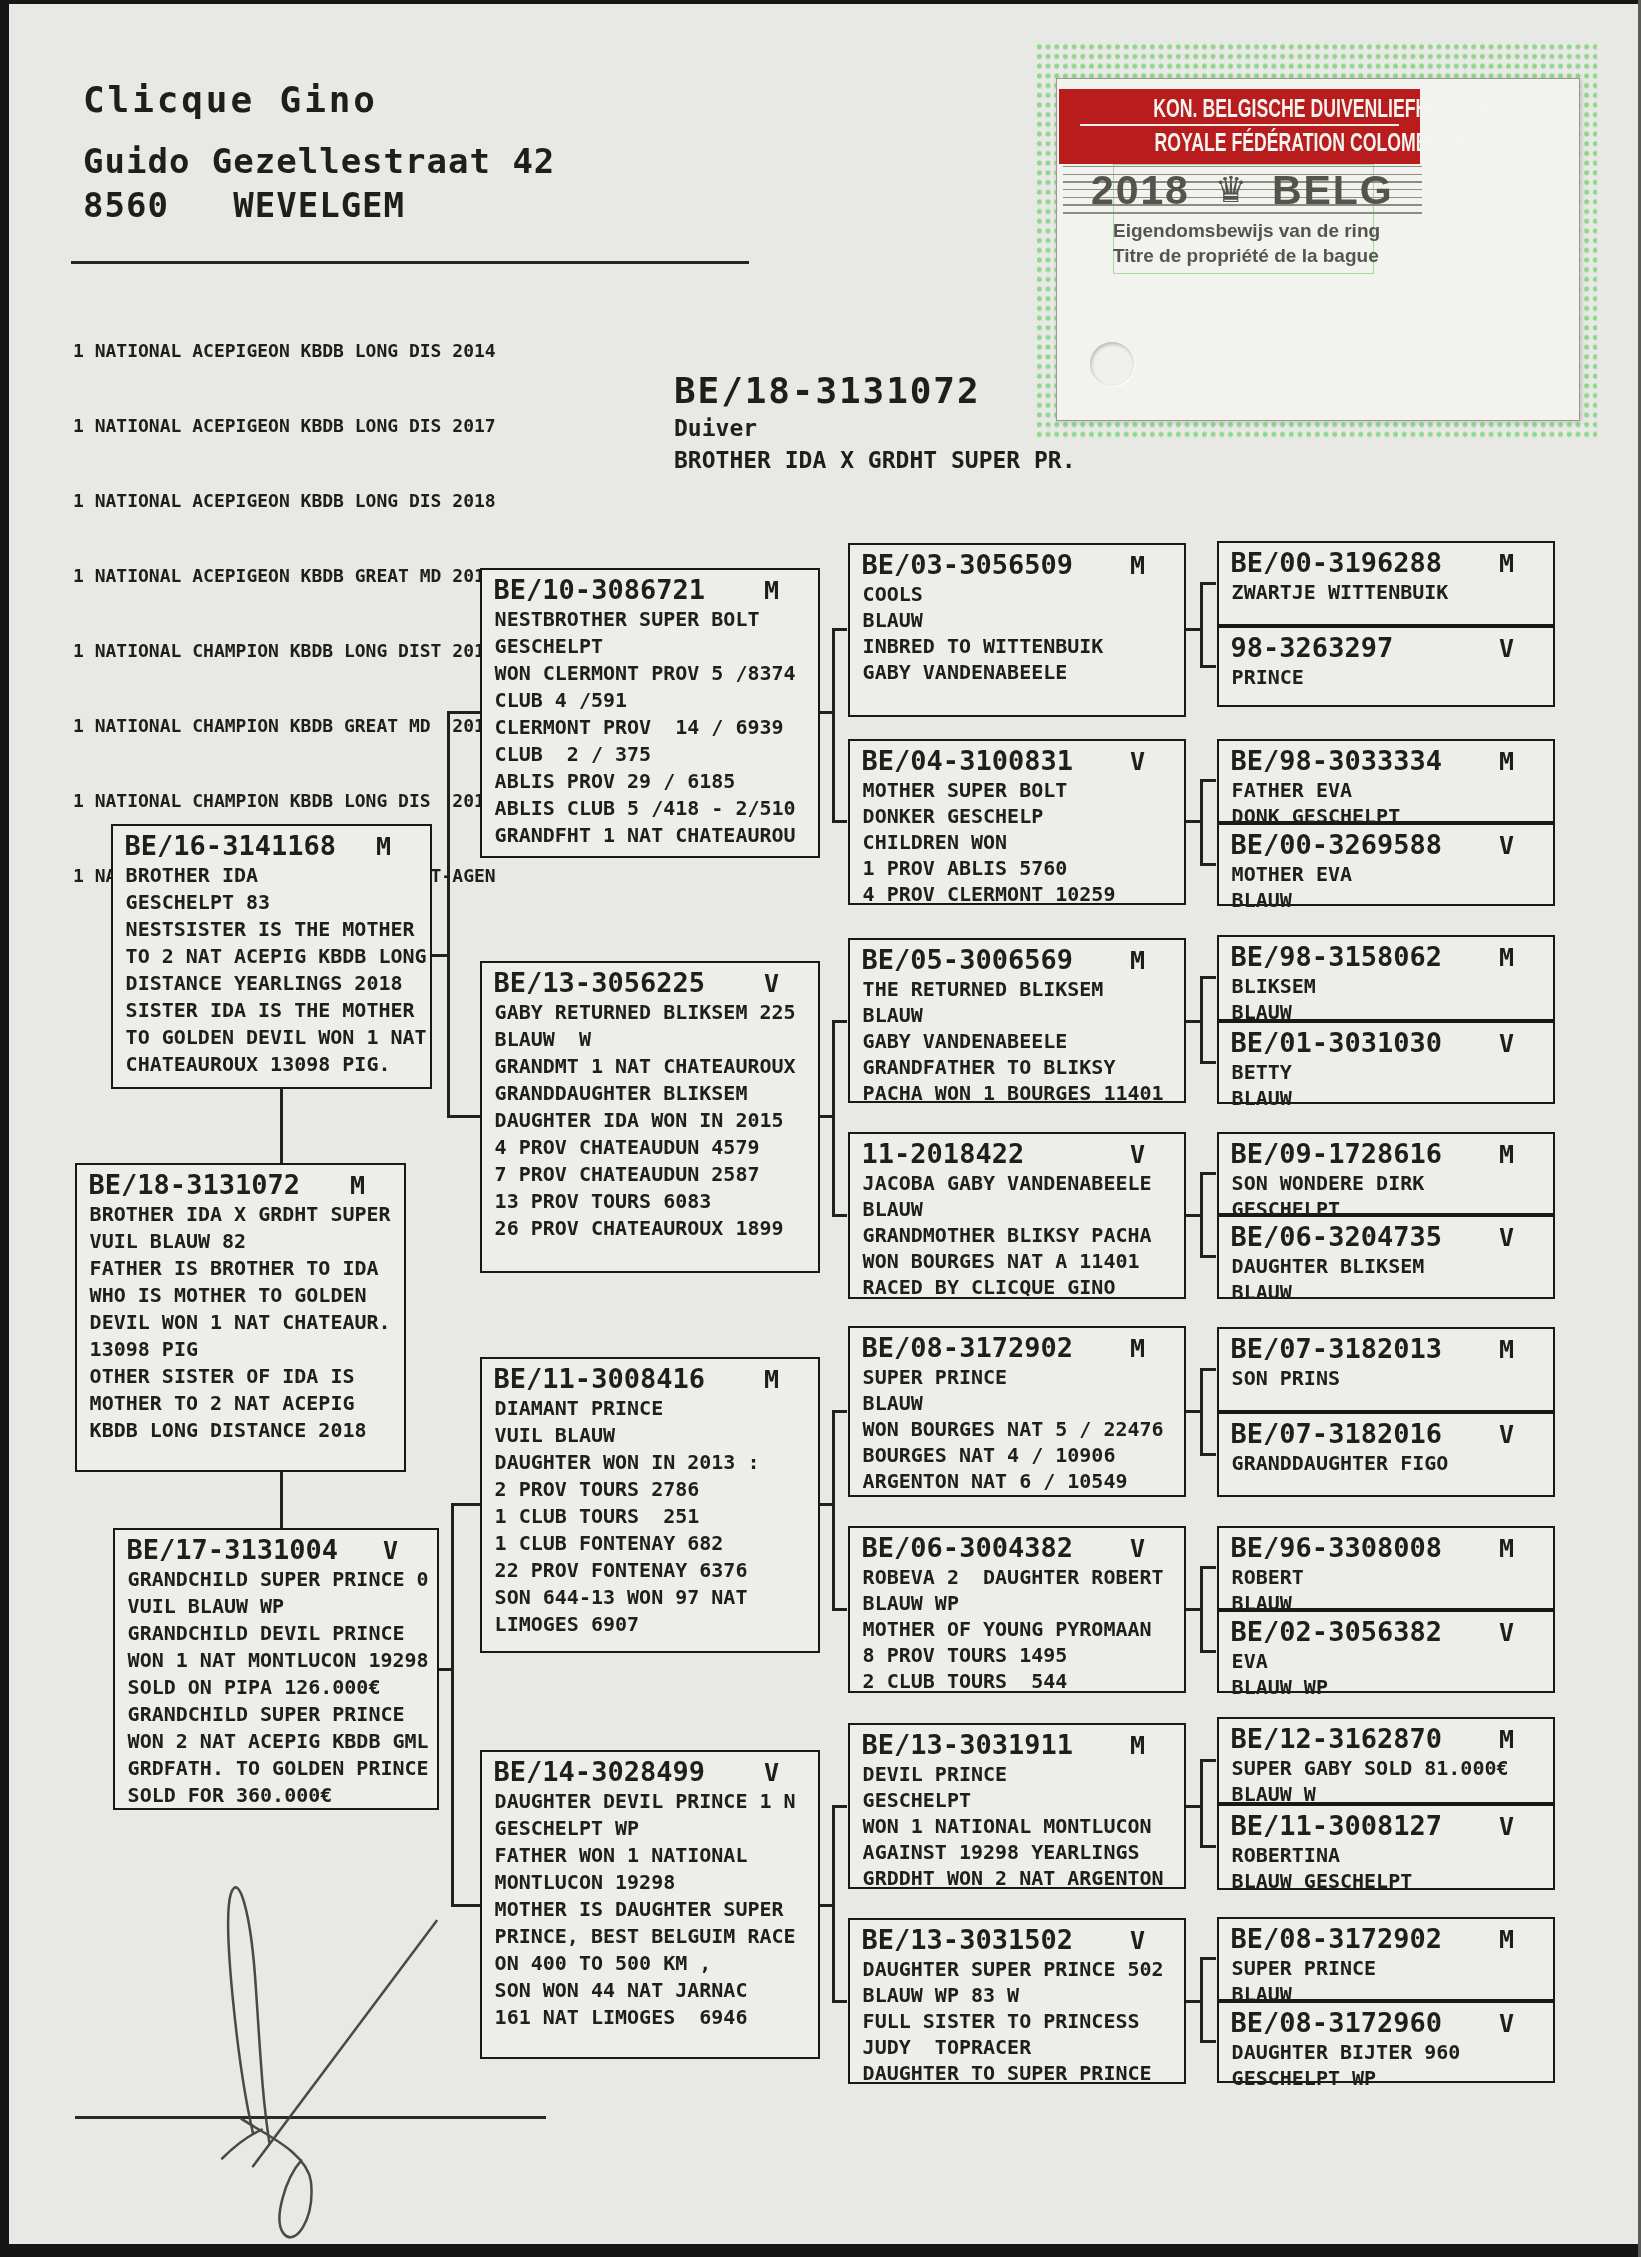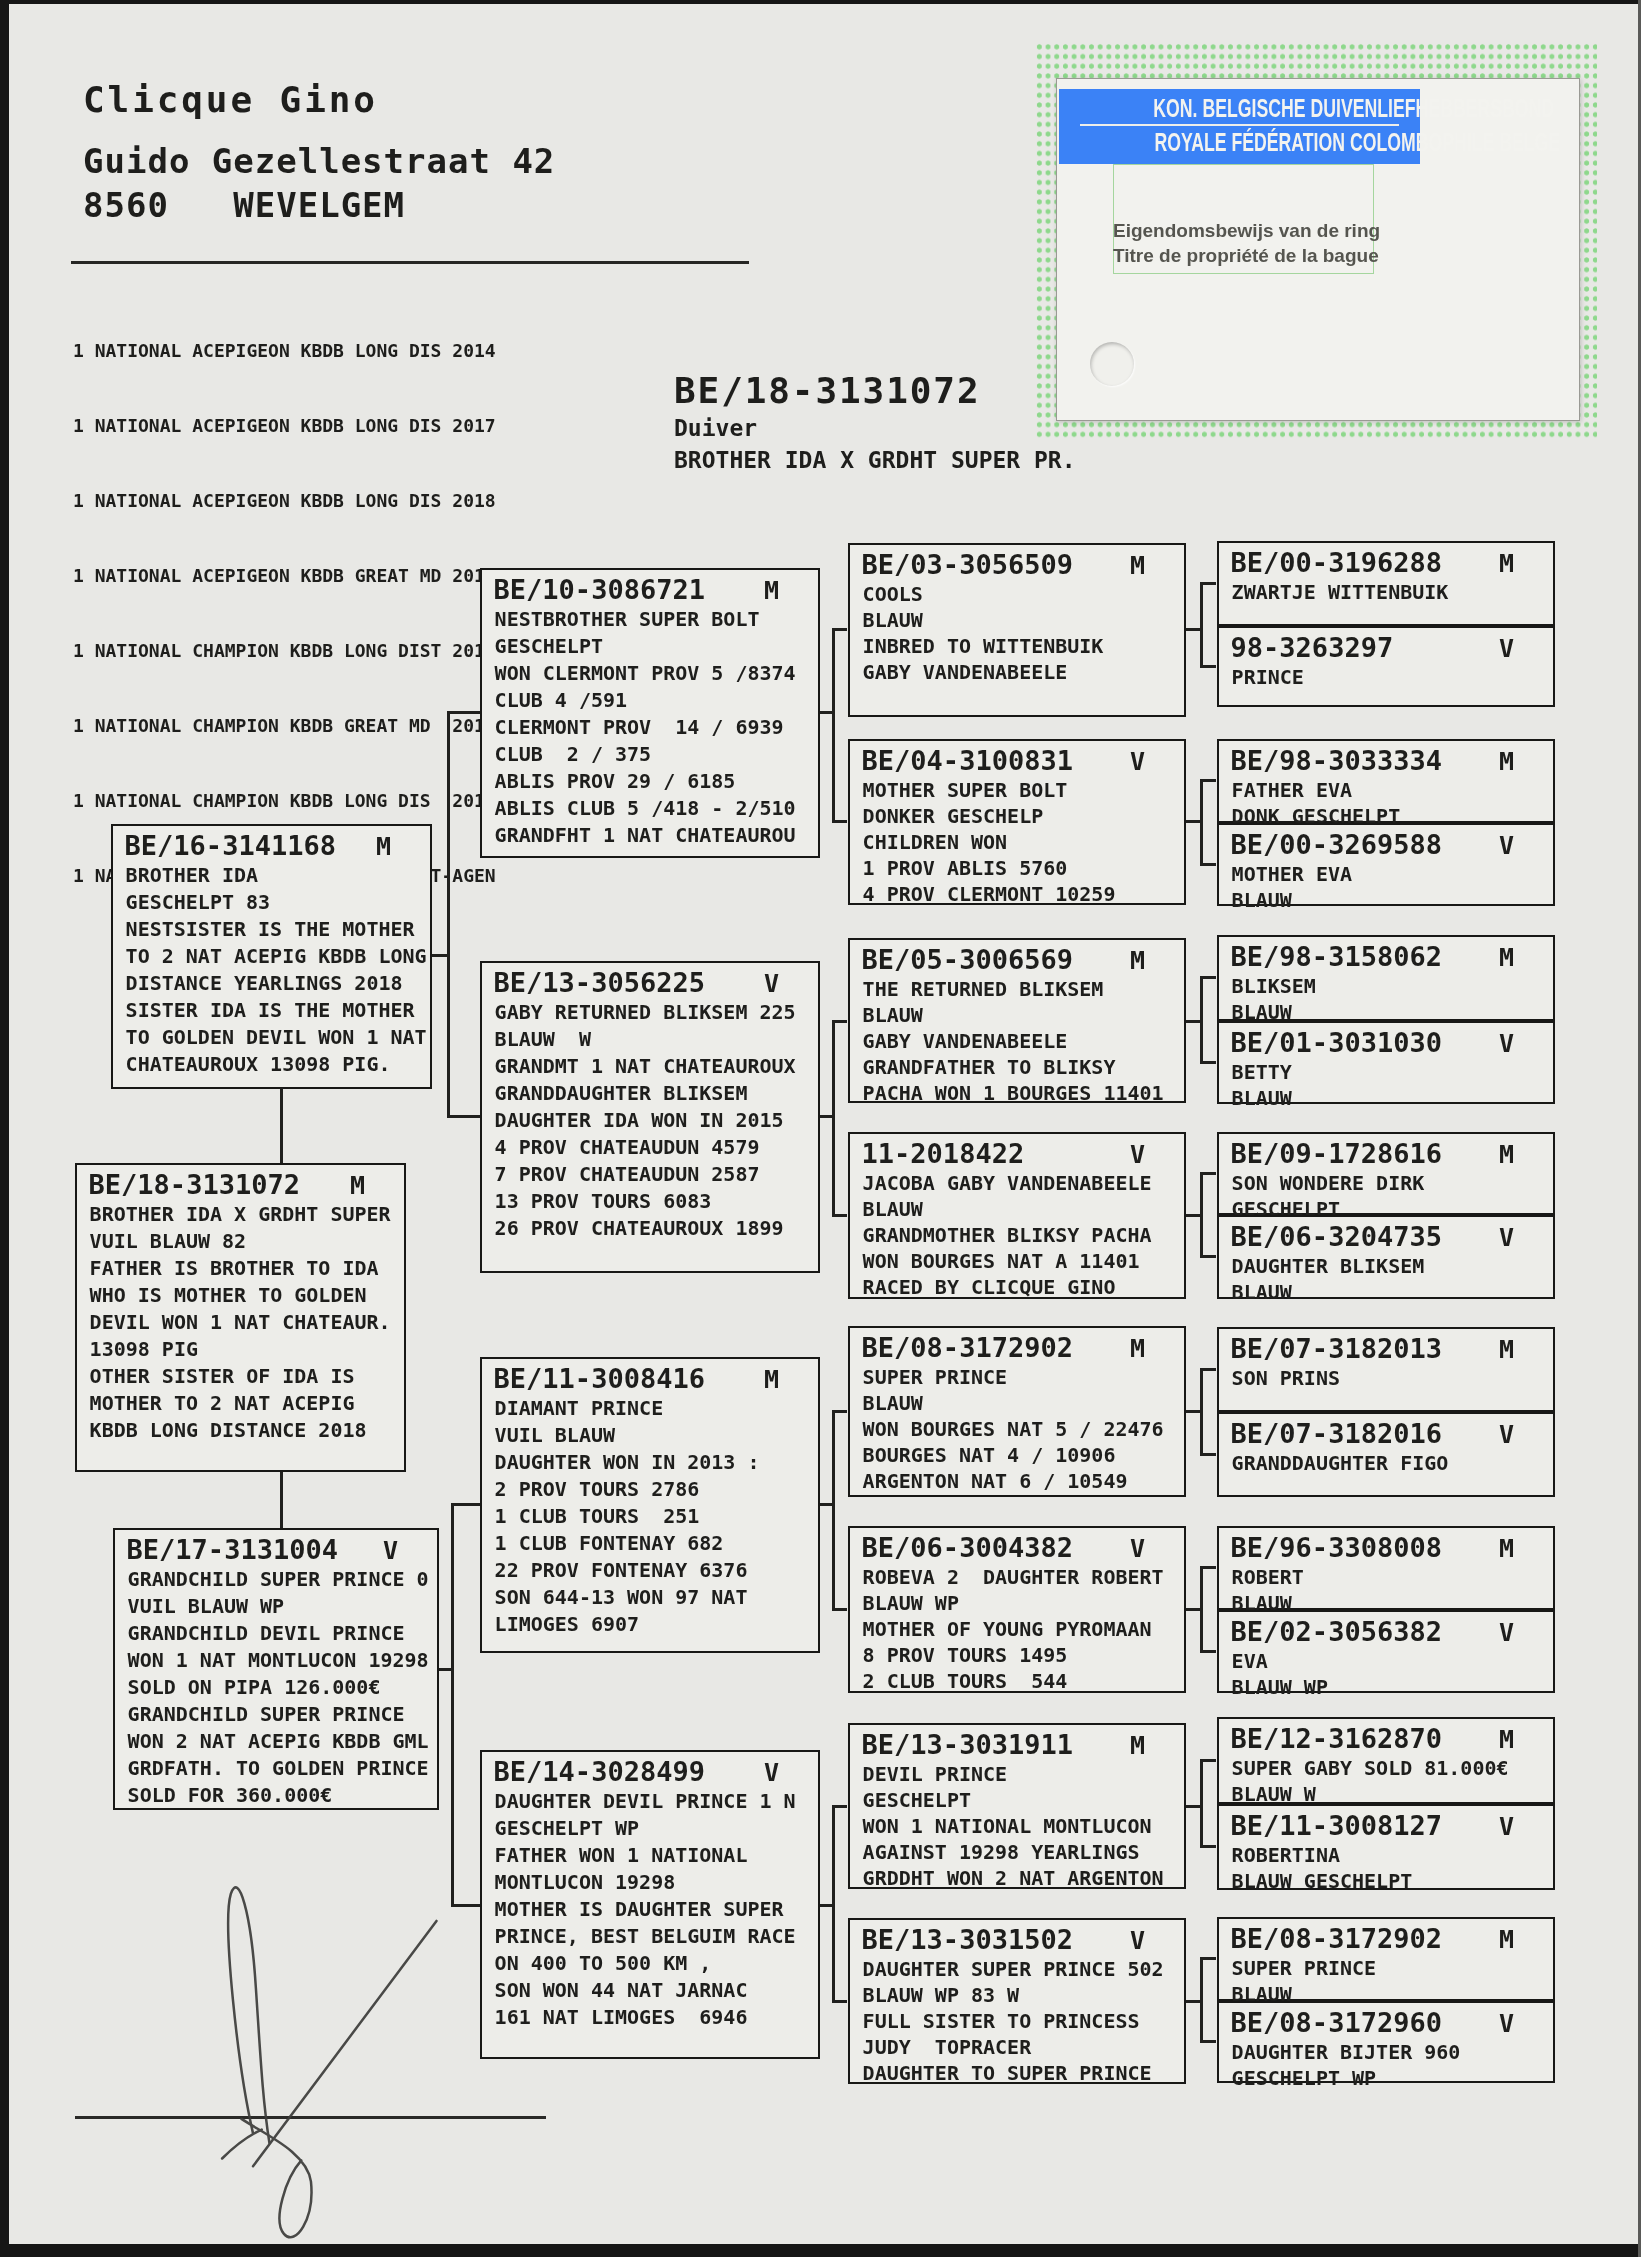--- a/index.html
+++ b/index.html
@@ -25,21 +25,21 @@
   .subj-sex{position:absolute;left:674px;top:415px;font-size:23px;font-weight:700;white-space:pre;}
   .subj-par{position:absolute;left:674px;top:447px;font-size:23px;font-weight:700;white-space:pre;}
 
   
   .stamp{position:absolute;left:1035px;top:42px;width:562px;height:396px;}
   .stamp-dots{position:absolute;inset:0;
     background-image:radial-gradient(circle,#8ed88c 2.2px, rgba(142,216,140,0) 2.9px);
     background-size:8.7px 9.7px;}
   .stamp-card{position:absolute;left:21px;top:36px;right:17.4px;bottom:17.4px;background:#f2f2ee;
     border:1px solid #9a9a94;box-shadow:1px 1px 4.8px rgba(0,0,0,.18);}
-  .stamp-banner{position:absolute;left:1.9px;top:9.7px;width:361px;background:#3b82f6;color:#f3f3ef;
+  .stamp-banner{position:absolute;left:1.9px;top:9.7px;width:361px;background:#b91c1c;color:#f3f3ef;
     text-align:center;padding:4.8px 0 6.8px 0;}
   .stamp-banner .bl{display:inline-block;white-space:nowrap;transform:scaleX(.68);transform-origin:center;
     font-family:"Liberation Sans", sans-serif;font-weight:700;font-size:26px;line-height:30px;}
   .banner-sep{width:319px;height:1.9px;background:#eeeeea;margin:1px auto;}
   .stamp-greenbox{position:absolute;left:56px;top:85px;width:259px;height:108px;border:1.9px solid #a5d69e;}
   .stamp-stripes{position:absolute;left:5.8px;top:87px;width:359px;height:48px;
     background:repeating-linear-gradient(to bottom,#8c8c86 0 1.4px, transparent 1.4px 7.7px);
     display:flex;align-items:center;justify-content:center;gap:25px;}
   .stamp-year,.stamp-country{font-family:"Liberation Sans", sans-serif;font-weight:700;font-size:41px;
     color:#54544d;letter-spacing:1.9px;}
@@ -98,20 +98,25 @@
 
   <div class="stamp">
     <div class="stamp-dots"></div>
     <div class="stamp-card">
       <div class="stamp-banner">
         <span class="bl">KON. BELGISCHE DUIVENLIEFHEBBERSBOND</span>
         <div class="banner-sep"></div>
         <span class="bl">ROYALE FÉDÉRATION COLOMBOPHILE BELGE</span>
       </div>
       <div class="stamp-greenbox"></div>
+      <div class="stamp-stripes">
+        <span class="stamp-year">2018</span>
+        <span class="crown-icon">♛</span>
+        <span class="stamp-country">BELG</span>
+      </div>
       <div class="stamp-title1">Eigendomsbewijs van de ring</div>
       <div class="stamp-title2">Titre de propriété de la bague</div>
       <div class="punch-hole"></div>
     </div>
   </div>
 
   <div id="pedigree">
       <div class="pbox gen1" style="left: 111px; top: 824px; width: 321px; height: 265px;">
         <div class="hdr"><span class="ring">BE/16-3141168</span><span class="sex">M</span></div>
         <div class="ln">BROTHER IDA</div>

